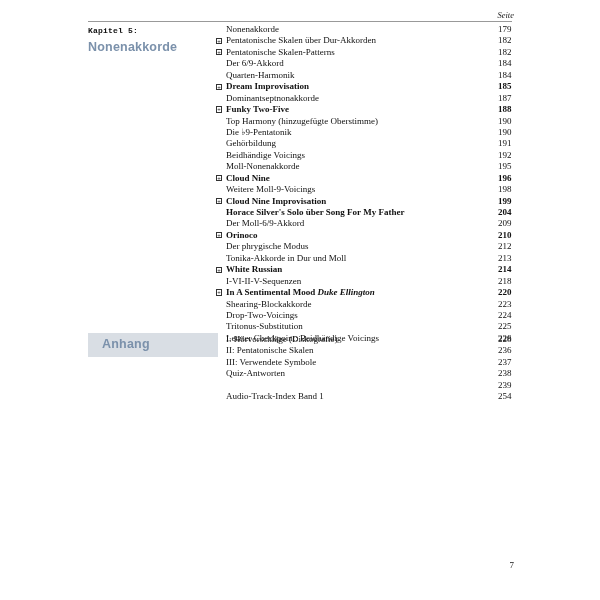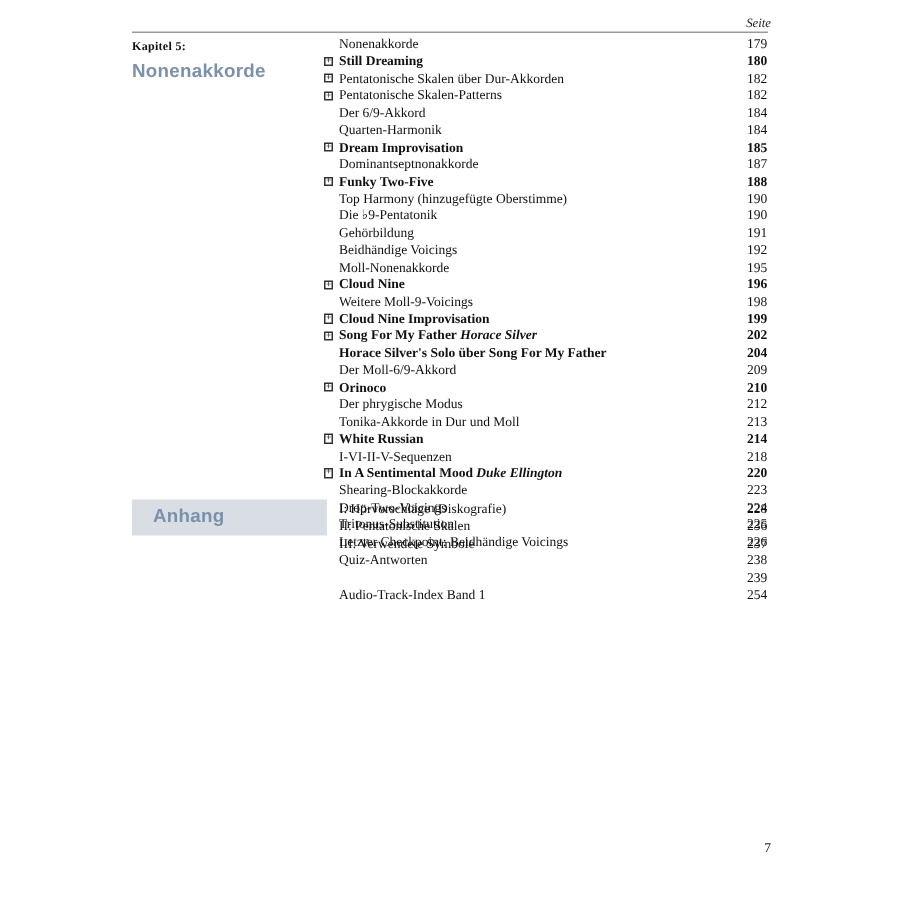--- a/index.html
+++ b/index.html
@@ -38,21 +38,21 @@
     height: 1px;
     background: #999;
   }
   .chapter-head {
     position: absolute;
     left: 88px;
     top: 26px;
     width: 130px;
   }
   .chapter-kap {
-    font-family: Liberation Serif, serif;
+    font-family: Liberation Mono, monospace;
     font-weight: bold;
     font-size: 8px;
     color: #111;
     letter-spacing: .2px;
   }
   .chapter-title {
     font-family: "Liberation Sans", sans-serif;
     font-weight: bold;
     font-size: 12.5px;
     color: #7b91ab;
@@ -152,25 +152,20 @@
   <div class="anhang-band"></div>
   <div class="anhang-title">Anhang</div>
 
   <div class="toc" id="toc-main">
       <div class="row nomark">
         <span class="label">Nonenakkorde</span>
         <span class="page">179</span>
       </div>
       <div class="row">
         <span class="marker">+</span>
-        <span class="label b">Still Dreaming</span>
-        <span class="page b">180</span>
-      </div>
-      <div class="row">
-        <span class="marker">+</span>
         <span class="label">Pentatonische Skalen über Dur-Akkorden</span>
         <span class="page">182</span>
       </div>
       <div class="row">
         <span class="marker">+</span>
         <span class="label">Pentatonische Skalen-Patterns</span>
         <span class="page">182</span>
       </div>
       <div class="row nomark">
         <span class="label">Der 6/9-Akkord</span>
@@ -221,25 +216,20 @@
       </div>
       <div class="row nomark">
         <span class="label">Weitere Moll-9-Voicings</span>
         <span class="page">198</span>
       </div>
       <div class="row">
         <span class="marker">+</span>
         <span class="label b">Cloud Nine Improvisation</span>
         <span class="page b">199</span>
       </div>
-      <div class="row">
-        <span class="marker">+</span>
-        <span class="label b">Song For My Father<span class="i"> Horace Silver</span></span>
-        <span class="page b">202</span>
-      </div>
       <div class="row nomark">
         <span class="label b">Horace Silver's Solo über Song For My Father</span>
         <span class="page b">204</span>
       </div>
       <div class="row nomark">
         <span class="label">Der Moll-6/9-Akkord</span>
         <span class="page">209</span>
       </div>
       <div class="row">
         <span class="marker">+</span>

